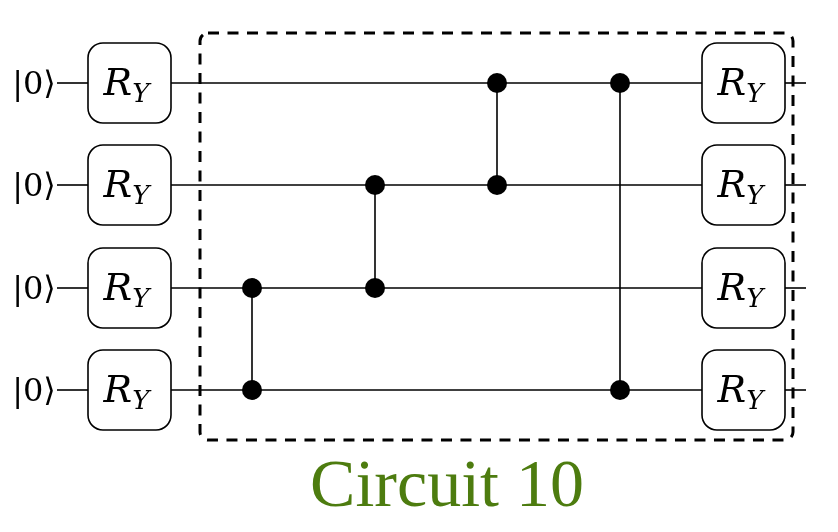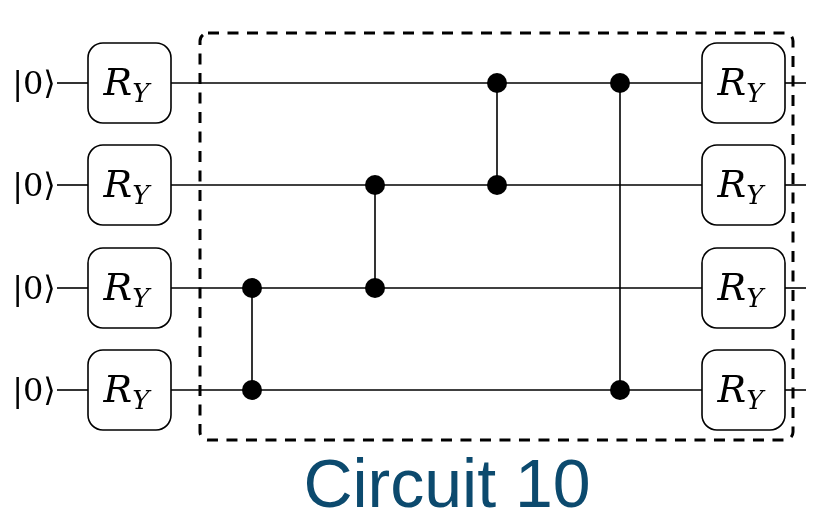--- a/index.html
+++ b/index.html
@@ -25,24 +25,24 @@
   }
   .gate-text {
     font-family: "DejaVu Serif", "Liberation Serif", serif;
     font-style: italic;
   }
   .caption {
     position: absolute;
     top: 449px;
     left: 447px;
     transform: translateX(-50%);
-    font-family: Liberation Sans, sans-serif;
+    font-family: Liberation Serif, serif;
     font-size: 68px;
     line-height: 1.0;
-    color: #0c4a6e;
+    color: #4d7c0f;
     white-space: nowrap;
   }
 </style>
 </head>
 <body>
 
 <div class="figure">
   <svg id="circuit-svg" width="838" height="532" viewBox="0 0 838 532">
       <line x1="57" y1="83" x2="88" y2="83" stroke="#000000" stroke-width="1.6"></line>
       <line x1="171" y1="83" x2="702" y2="83" stroke="#000000" stroke-width="1.6"></line>

